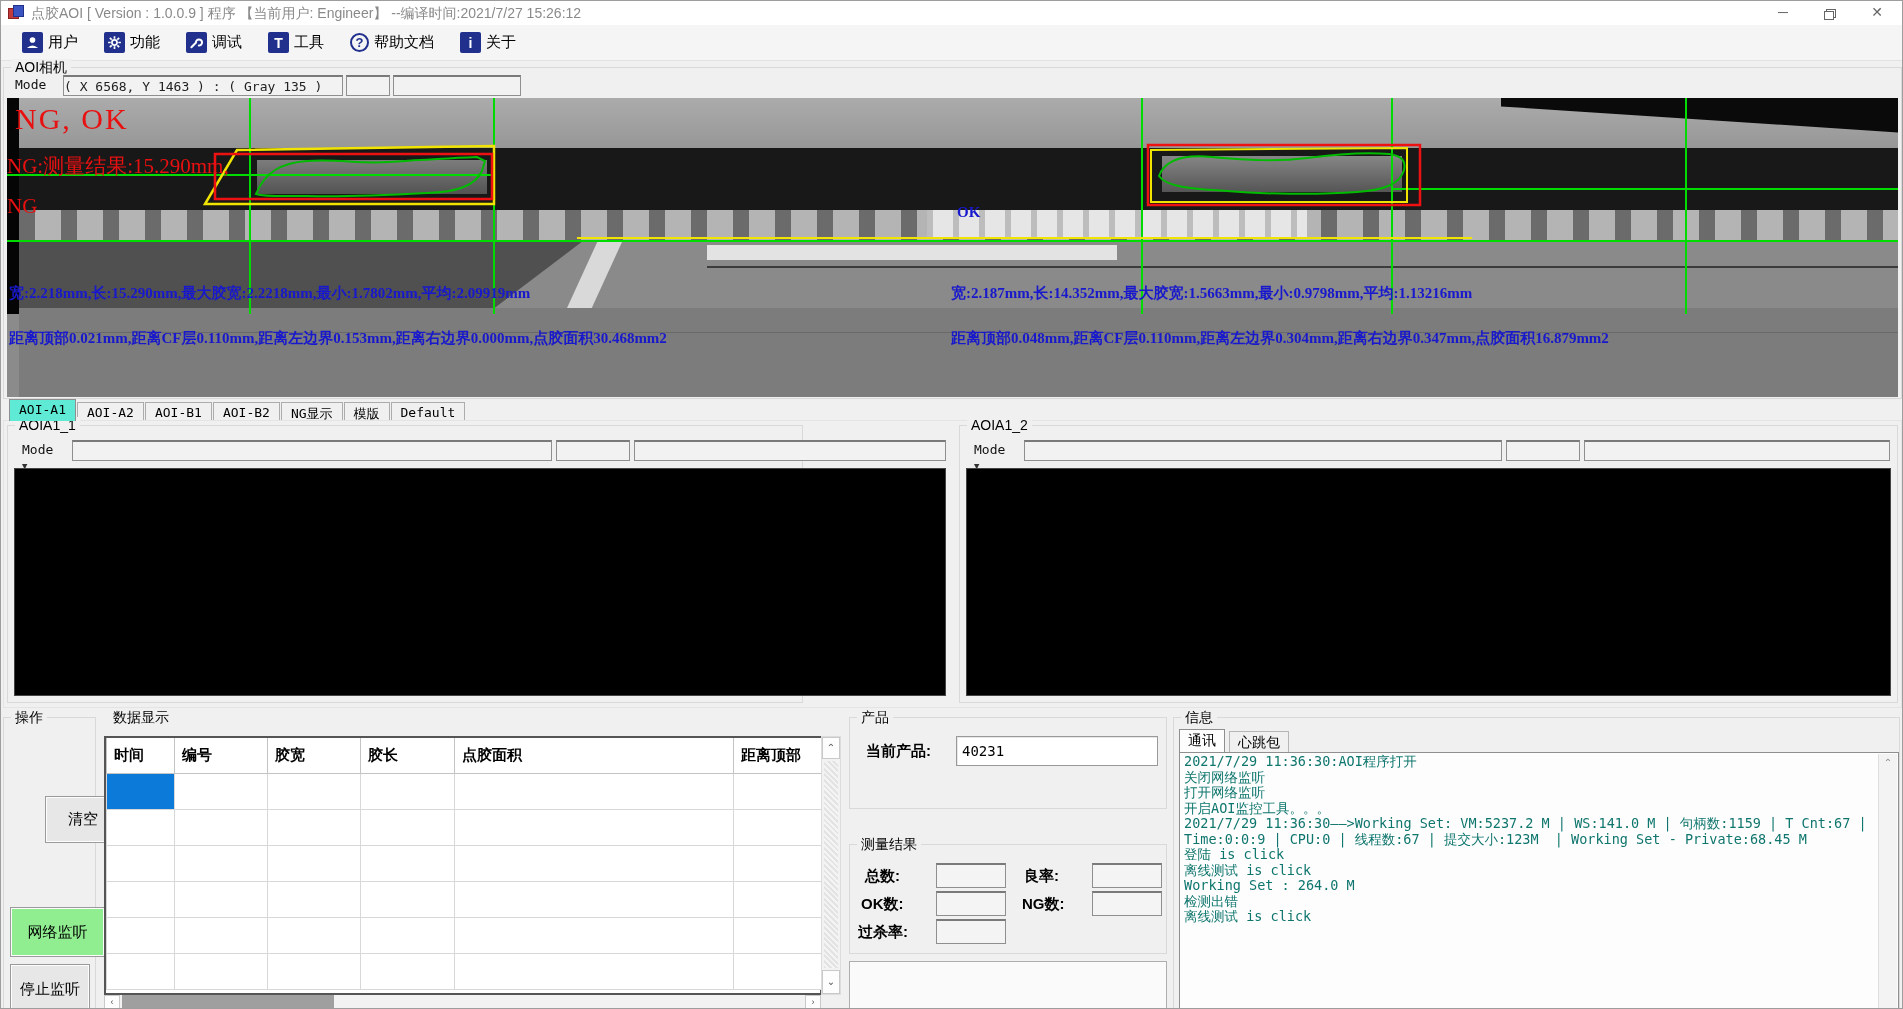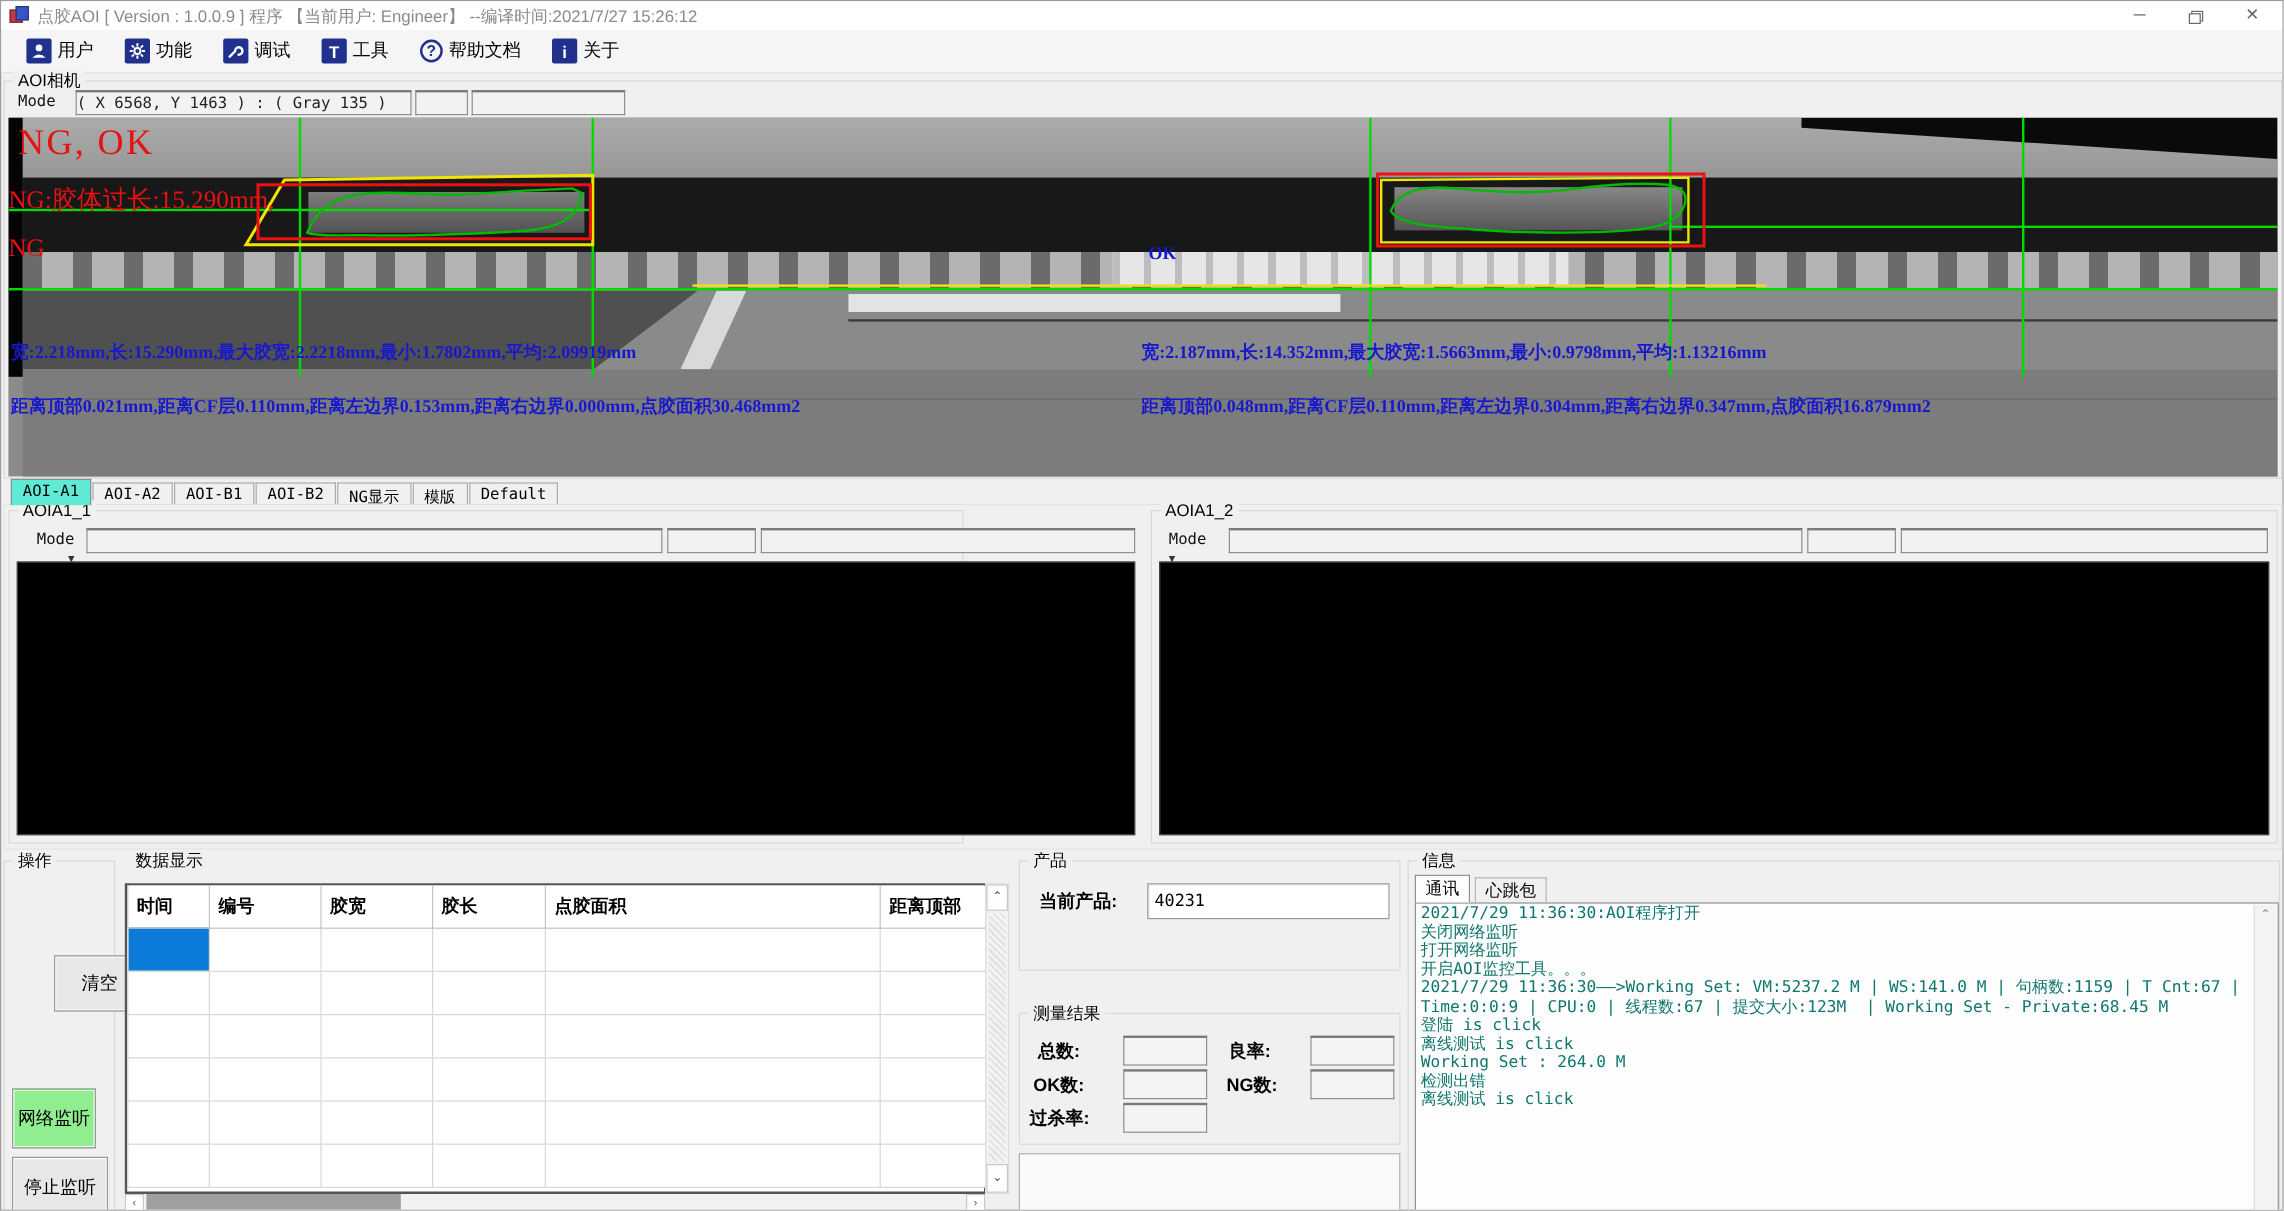--- a/index.html
+++ b/index.html
@@ -172,41 +172,41 @@
     <svg class="annot-svg" width="1891" height="300" viewBox="0 0 1891 300">
       <polygon points="230,52 487,48 487,106 198,106" fill="none" stroke="#f0e400" stroke-width="2.5"></polygon>
       <rect x="208" y="56" width="277" height="45" fill="none" stroke="#ee1111" stroke-width="2.5"></rect>
       <path d="M249,96 C258,74 274,65 300,63 C332,61 352,66 382,64 C412,62 446,60 470,59 L478,63 L475,73 C468,88 450,94 420,95 C382,97 331,99 300,98 C276,98 258,99 249,96 Z" fill="none" stroke="#00bb00" stroke-width="2"></path>
       <rect x="1141" y="47" width="272" height="60" fill="none" stroke="#ee1111" stroke-width="2.5"></rect>
       <polygon points="1144,52 1400,50 1400,104 1144,104" fill="none" stroke="#f0e400" stroke-width="2"></polygon>
       <path d="M1152,78 C1158,62 1175,56 1205,59 C1240,62 1268,64 1300,60 C1330,56 1360,54 1382,56 C1396,58 1399,64 1397,72 C1393,86 1378,92 1350,94 C1310,97 1255,96 1220,93 C1190,91 1160,90 1152,78 Z" fill="none" stroke="#00bb00" stroke-width="2"></path>
     </svg>
 
     <div class="overlay-red" style="left:8px;top:4px;font-size:30px;letter-spacing:2px;">NG, OK</div>
-    <div class="overlay-red" style="left:0;top:54px;font-size:21px;">NG:胶体过长:15.290mm,</div>
+    <div class="overlay-red" style="left:0;top:54px;font-size:21px;">NG:测量结果:15.290mm,</div>
     <div class="overlay-red" style="left:0;top:96px;font-size:21px;">NG</div>
     <div class="overlay-blue" style="left:950px;top:106px;">OK</div>
     <div class="overlay-blue" style="left:2px;top:186px;">宽:2.218mm,长:15.290mm,最大胶宽:2.2218mm,最小:1.7802mm,平均:2.09919mm</div>
     <div class="overlay-blue" style="left:2px;top:231px;">距离顶部0.021mm,距离CF层0.110mm,距离左边界0.153mm,距离右边界0.000mm,点胶面积30.468mm2</div>
     <div class="overlay-blue" style="left:944px;top:186px;">宽:2.187mm,长:14.352mm,最大胶宽:1.5663mm,最小:0.9798mm,平均:1.13216mm</div>
     <div class="overlay-blue" style="left:944px;top:231px;">距离顶部0.048mm,距离CF层0.110mm,距离左边界0.304mm,距离右边界0.347mm,点胶面积16.879mm2</div>
   </div>
 
   <div class="tabstrip">
       <div class="tab active">AOI-A1</div>
       <div class="tab">AOI-A2</div>
       <div class="tab">AOI-B1</div>
       <div class="tab">AOI-B2</div>
       <div class="tab">NG显示</div>
       <div class="tab">模版</div>
       <div class="tab">Default</div>
     </div>
   <div class="tabpage"></div>
 
-  <div class="gb" style="left:6px;top:424px;width:796px;height:278px;text-align:right;">
+  <div class="gb" style="left:6px;top:424px;width:796px;height:278px;">
     <span class="lbl">AOIA1_1</span>
     <div class="modebtn" style="left:8px;top:14px;width:52px;"><span>Mode</span> <span class="arr">▼</span></div>
     <div class="sk" style="left:64px;top:14px;width:480px;"></div>
     <div class="sk" style="left:548px;top:14px;width:74px;"></div>
     <div class="sk" style="left:626px;top:14px;width:312px;"></div>
     <div class="blackview" style="left:6px;top:42px;width:932px;height:228px;"></div>
   </div>
 
   <div class="gb" style="left:958px;top:424px;width:939px;height:278px;">
     <span class="lbl">AOIA1_2</span>
@@ -214,21 +214,21 @@
     <div class="sk" style="left:64px;top:14px;width:478px;"></div>
     <div class="sk" style="left:546px;top:14px;width:74px;"></div>
     <div class="sk" style="left:624px;top:14px;width:306px;"></div>
     <div class="blackview" style="left:6px;top:42px;width:925px;height:228px;"></div>
   </div>
 
   <div class="gb" style="left:2px;top:716px;width:93px;height:292px;">
     <span class="lbl">操作</span>
   </div>
   <div class="pbtn" style="left:16px;top:795px;width:76px;height:47px;margin-left:28px;">清空</div>
-  <div class="pbtn green" style="left:9px;top:906px;width:70px;height:50px;">网络监听</div>
+  <div class="pbtn green" style="left:9px;top:906px;width:95px;height:50px;">网络监听</div>
   <div class="pbtn" style="left:9px;top:963px;width:80px;height:50px;">停止监听</div>
 
   <div class="gb" style="left:100px;top:716px;width:745px;height:292px;border-color:transparent;">
     <span class="lbl">数据显示</span>
   </div>
   <div class="dtable">
     <table>
       <colgroup>
         <col style="width:68px">
           <col style="width:93px">

